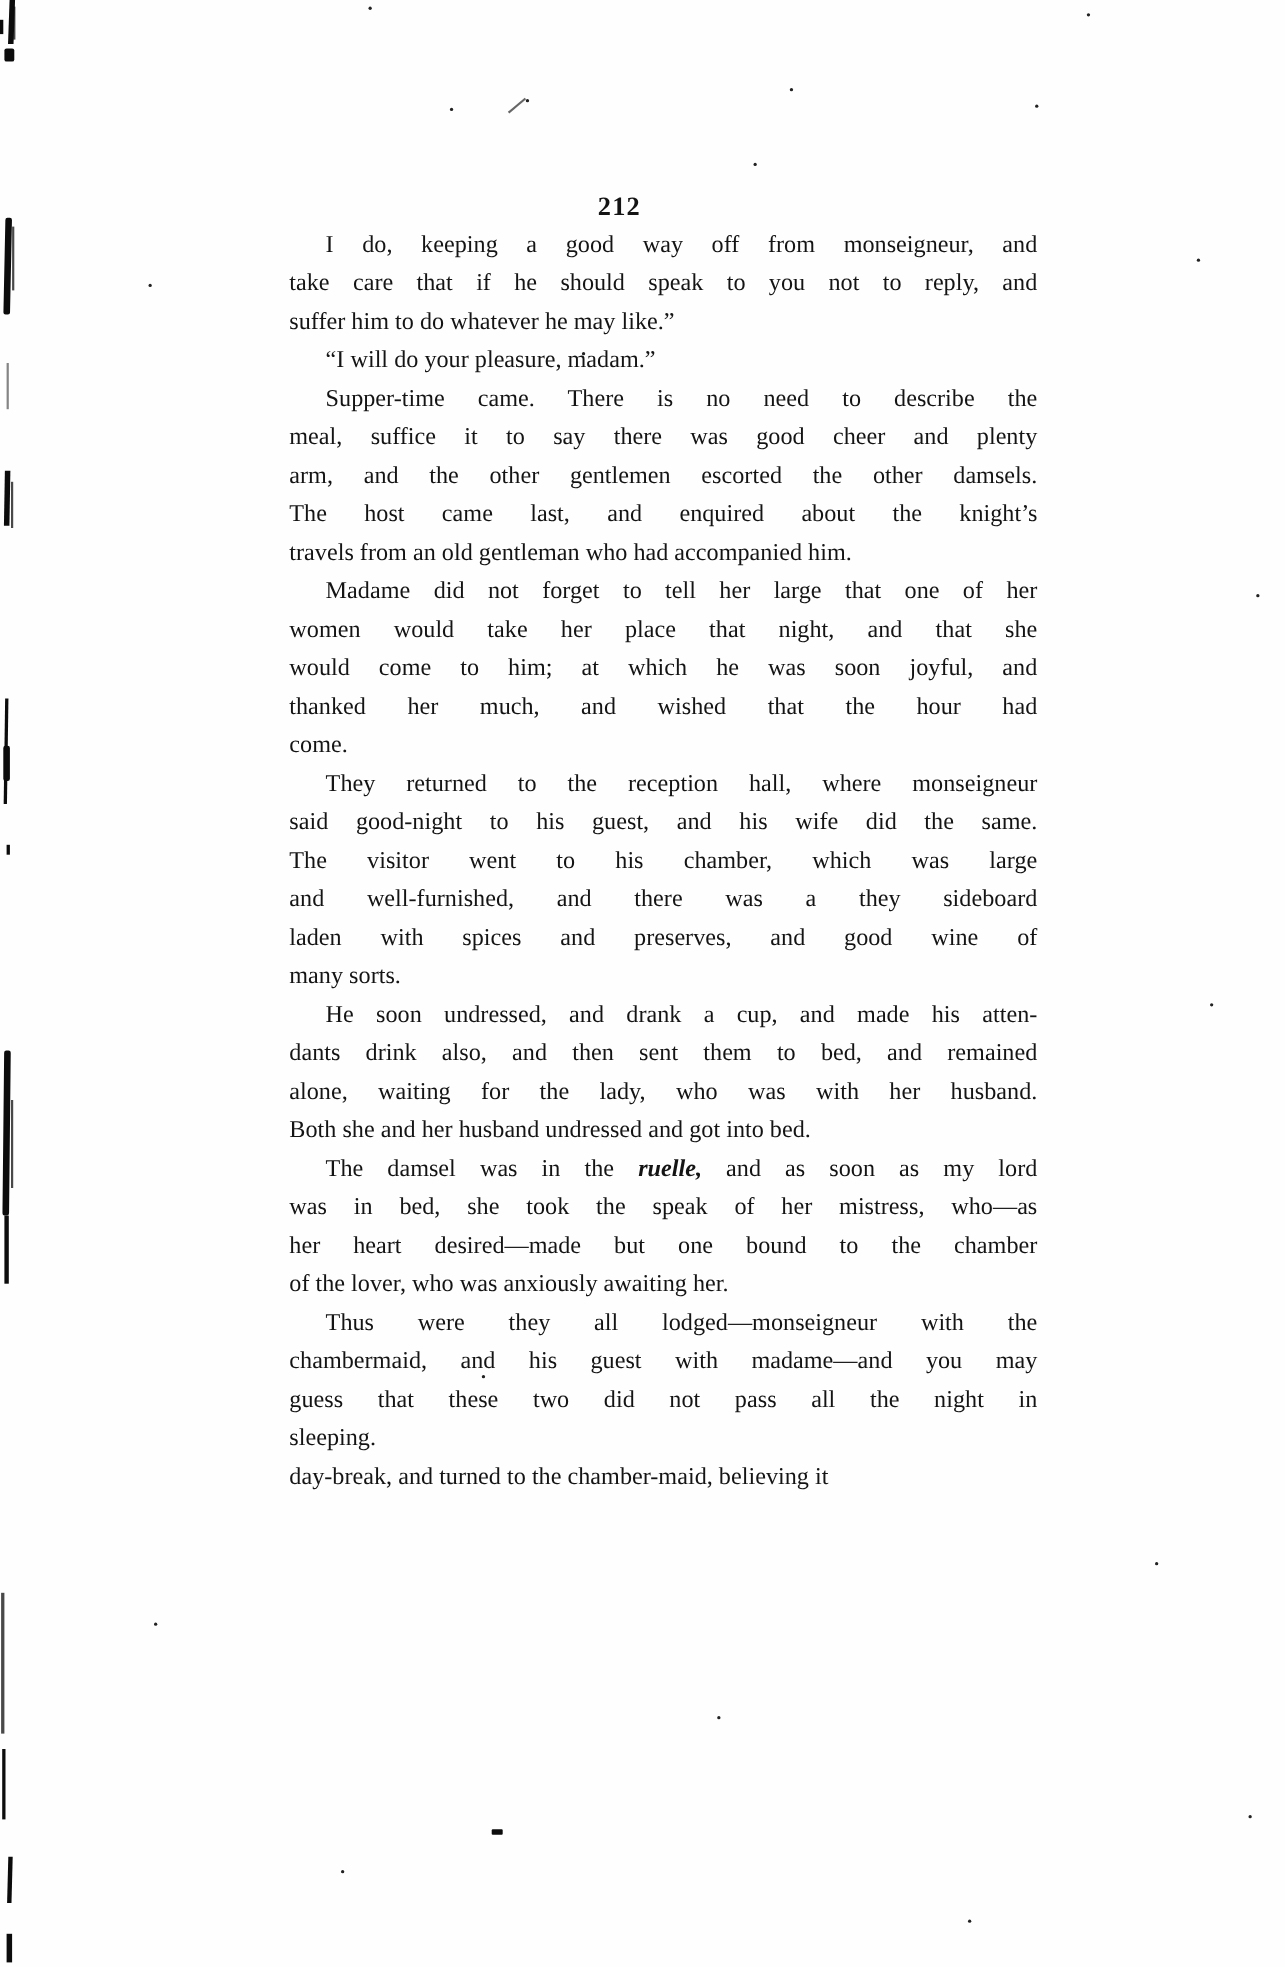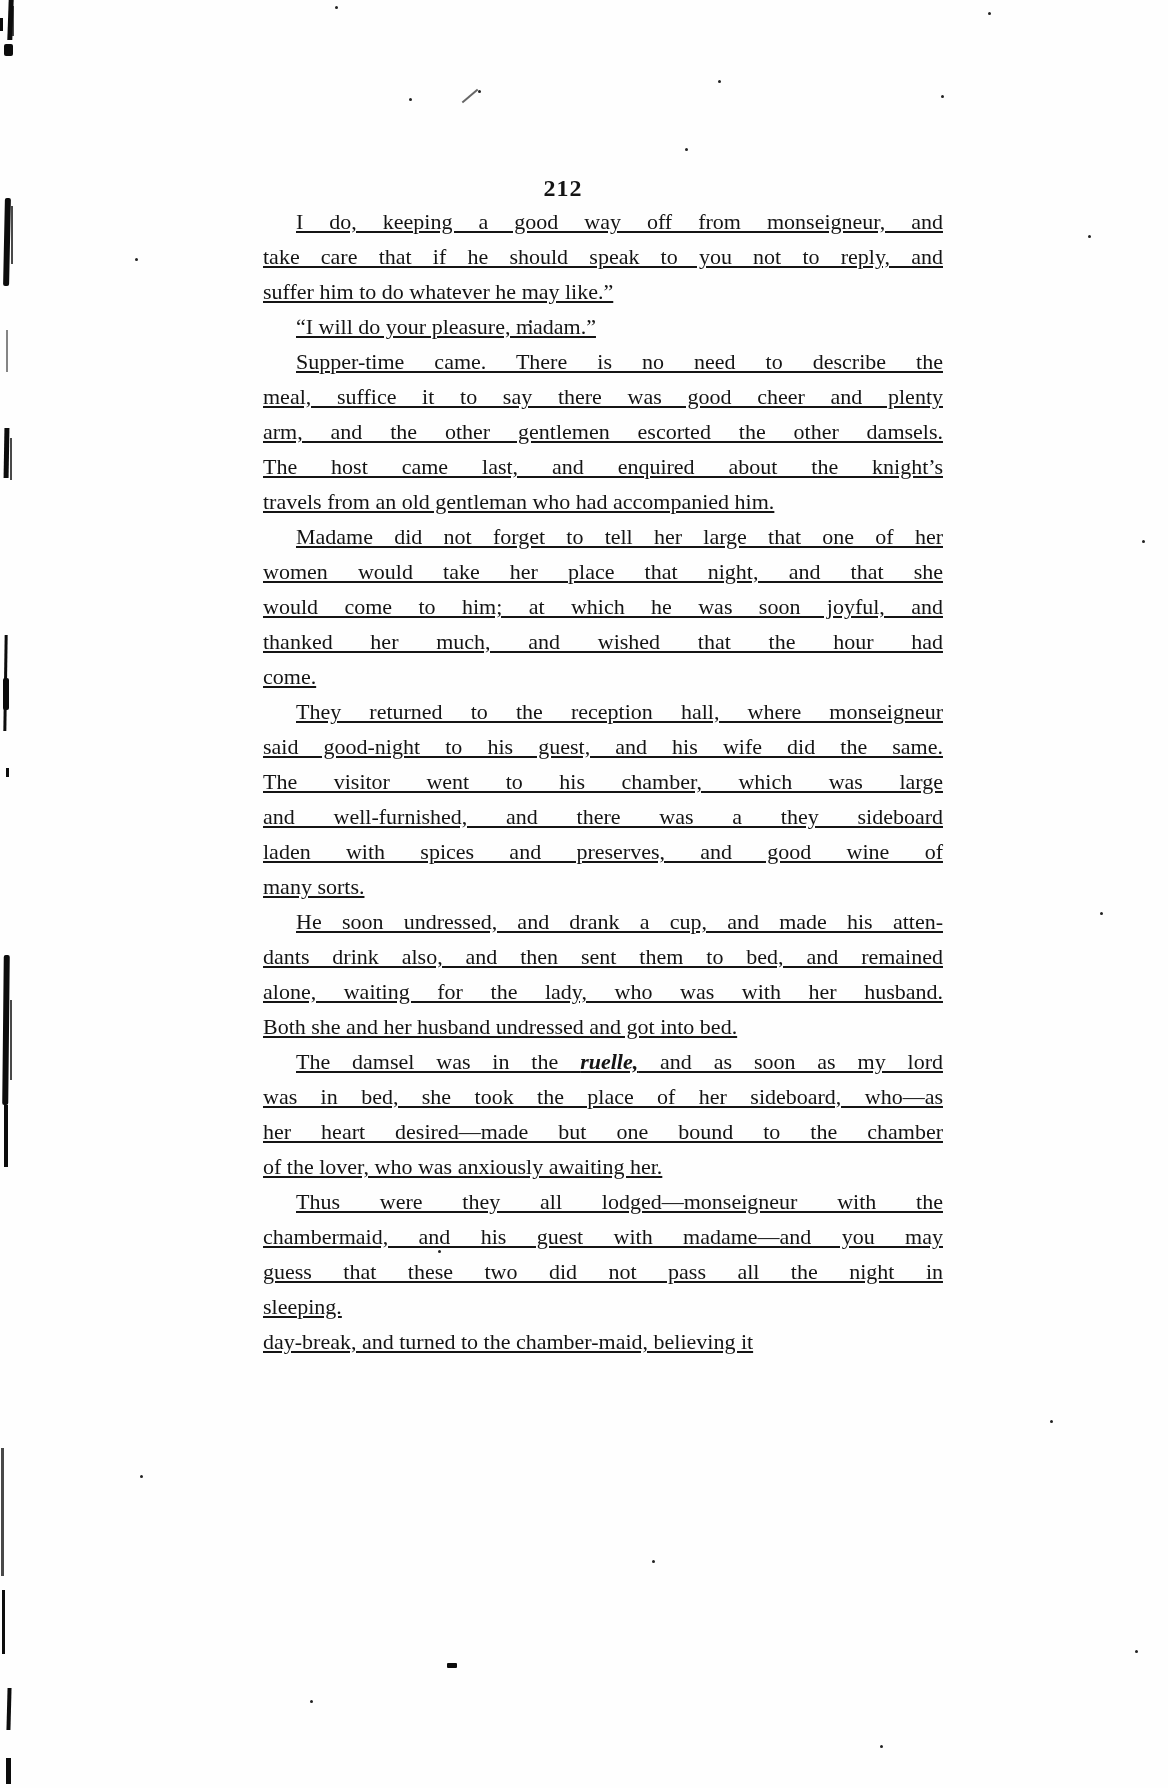--- a/index.html
+++ b/index.html
@@ -25,21 +25,20 @@
     font-weight: bold;
     letter-spacing: 1px;
     margin-top: 12px;
   }
   .page-text {
     position: absolute;
     left: 263px;
     top: 204px;
     width: 680px;
     font-size: 22px;
-    text-decoration: underline;
   }
   .line {
     height: 35px;
     line-height: 35px;
     text-align: justify;
     text-align-last: justify;
     white-space: normal;
   }
   .line.last {
     text-align-last: left;
@@ -98,21 +97,21 @@
     <div class="line">said good-night to his guest, and his wife did the same.</div>
     <div class="line">The visitor went to his chamber, which was large</div>
     <div class="line">and well-furnished, and there was a they sideboard</div>
     <div class="line">laden with spices and preserves, and good wine of</div>
     <div class="line last">many sorts.</div>
     <div class="line indent">He soon undressed, and drank a cup, and made his atten-</div>
     <div class="line">dants drink also, and then sent them to bed, and remained</div>
     <div class="line">alone, waiting for the lady, who was with her husband.</div>
     <div class="line last">Both she and her husband undressed and got into bed.</div>
     <div class="line indent"><span>The damsel was in the </span><span class="em">ruelle,</span><span> and as soon as my lord</span></div>
-    <div class="line">was in bed, she took the place of her sideboard, who—as</div>
+    <div class="line">was in bed, she took the speak of her mistress, who—as</div>
     <div class="line">her heart desired—made but one bound to the chamber</div>
     <div class="line last">of the lover, who was anxiously awaiting her.</div>
     <div class="line indent">Thus were they all lodged—monseigneur with the</div>
     <div class="line">chambermaid, and his guest with madame—and you may</div>
     <div class="line">guess that these two did not pass all the night in</div>
     <div class="line last">sleeping.</div>
     <div class="line last">day-break, and turned to the chamber-maid, believing it</div>
   </div>
 
 <div>

